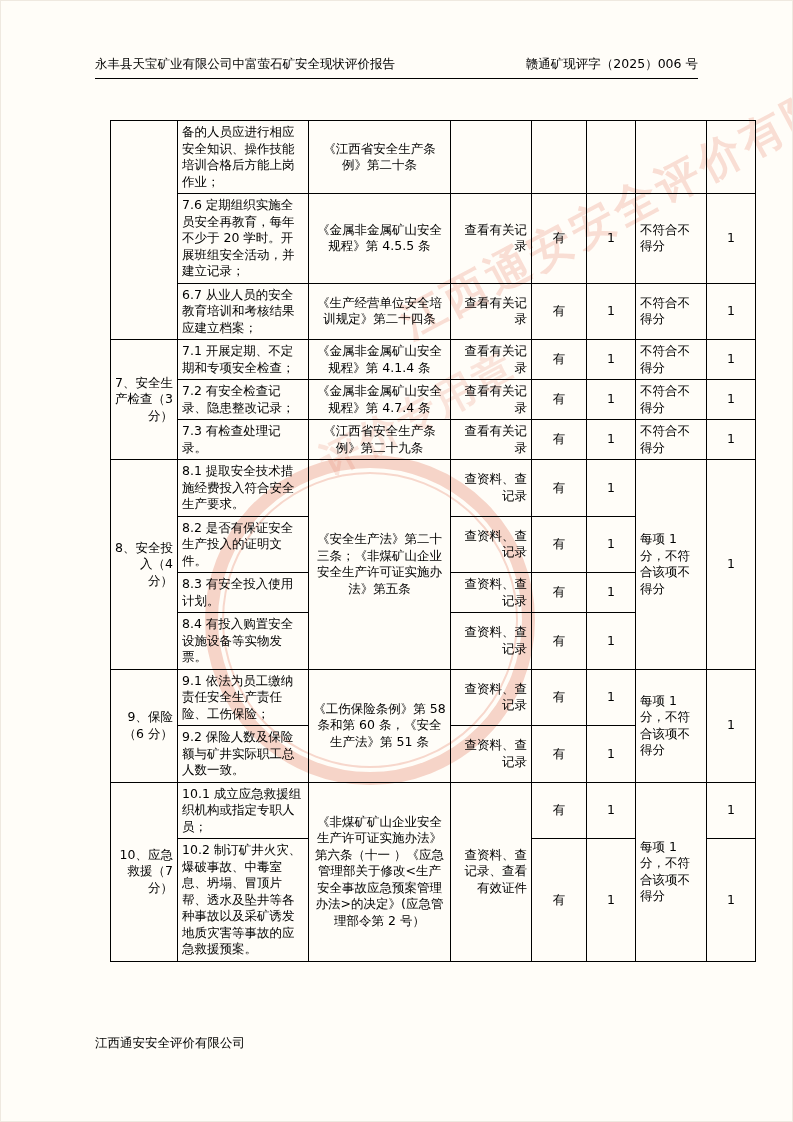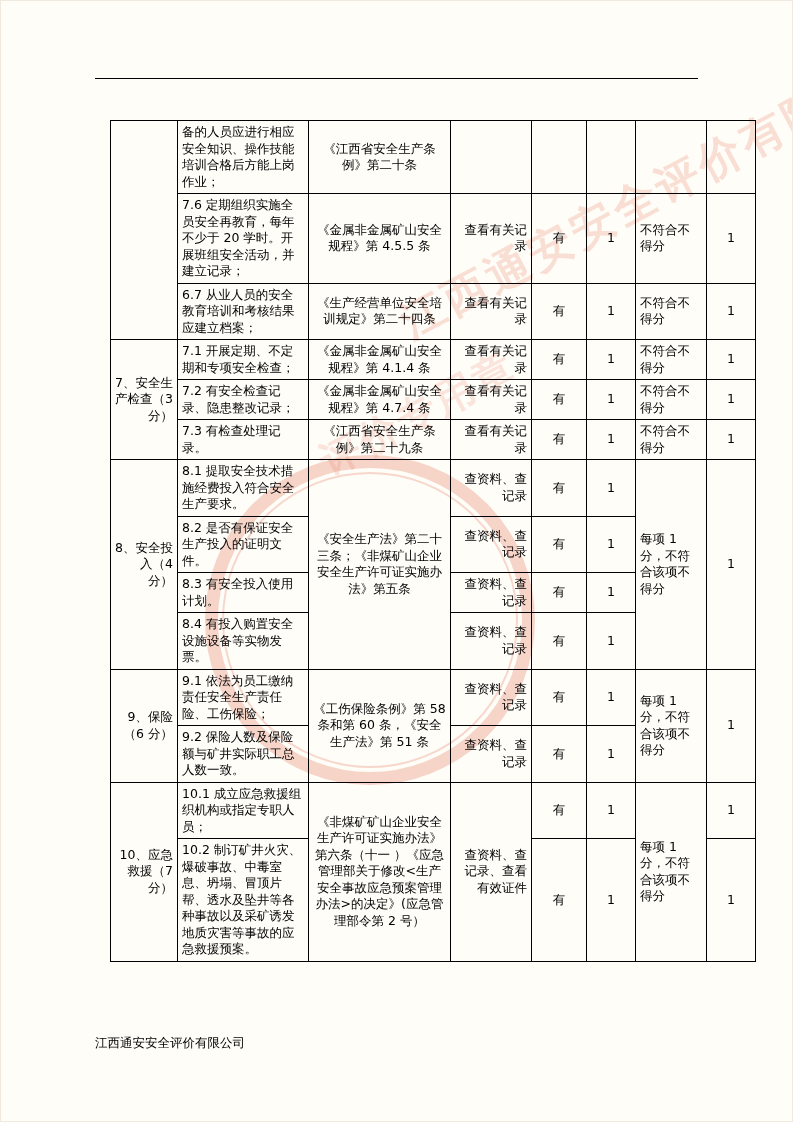--- a/index.html
+++ b/index.html
@@ -164,20 +164,24 @@
 
 <div class="page">
 
   <div class="watermark">
     <div class="wm-ring"></div>
     <div class="wm-ring2"></div>
     <div class="wm-text-diag">江西通安安全评价有限公司</div>
     <div class="wm-text-diag2">评价专用章</div>
   </div>
 
+  <div class="running-head">
+    <div>永丰县天宝矿业有限公司中富萤石矿安全现状评价报告</div>
+    <div>赣通矿现评字（2025）006 号</div>
+  </div>
   <div class="head-rule"></div>
 
   <div class="table-wrap">
     <table class="eval">
       <tbody>
 
         <tr>
           <td class="c-idx" rowspan="3"></td>
           <td class="c-item">备的人员应进行相应安全知识、操作技能培训合格后方能上岗作业；</td>
           <td class="c-basis">《江西省安全生产条例》第二十条</td>

